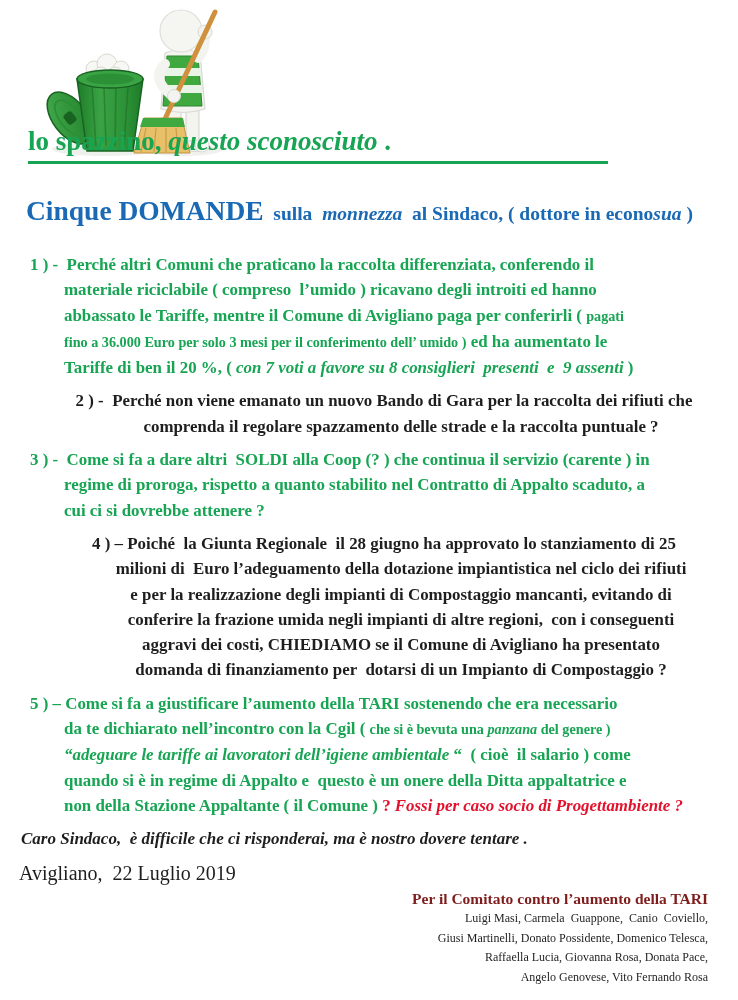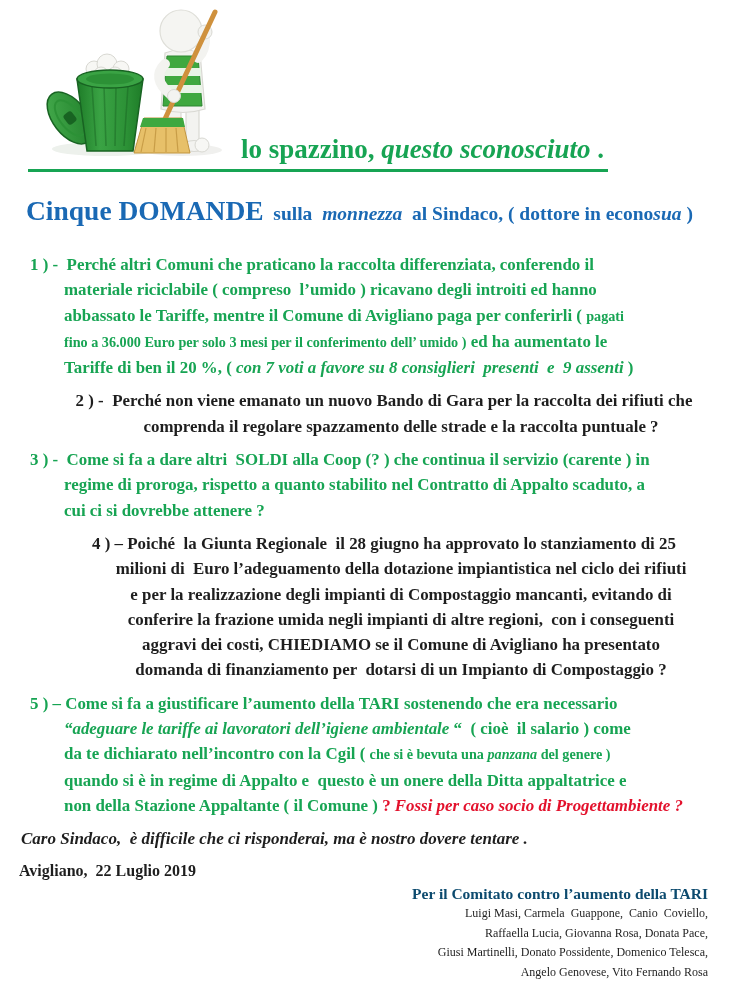--- a/index.html
+++ b/index.html
@@ -4,44 +4,44 @@
 <style>
   html,body{margin:0;padding:0;background:#ffffff;}
   .page{
     position:relative;width:738px;height:1000px;overflow:hidden;
     background:#ffffff;color:#1e1e1e;
     font-family:"Liberation Serif","DejaVu Serif",serif;
   }
   .hero{position:relative;height:174px;}
   .clipart{position:absolute;left:44px;top:6px;}
   .hero-rule{
-    position:absolute;left:28px;top:130px;width:576px;
+    position:absolute;left:28px;top:122px;width:576px;
     border-bottom:3px solid #17a453;
-    text-align:right;white-space:pre;
+    white-space:pre;
     font-weight:bold;font-size:27px;line-height:38px;color:#17a453;
     padding:0 4px 1px 0;
   }
   .heading{
     margin:20px 0 12px 26px;white-space:pre;
     font-weight:bold;color:#1a69b4;font-size:19.5px;line-height:34px;
   }
   .heading .h-big{font-size:27.5px;}
   .questions{margin:21px 0 0 22px;}
   .question{font-weight:bold;font-size:16.9px;line-height:25.3px;margin:0 0 8px 8px;}
   .question.green{color:#17a453;}
   .question.black{color:#1e1e1e;text-align:center;}
   .line{white-space:pre;}
   .line.cont{padding-left:34px;}
   .i{font-style:italic;}
   .sm{font-size:14.2px;}
   .red{color:#e3112c;}
   .closing{margin:11px 0 0 21px;font-weight:bold;font-style:italic;font-size:17px;white-space:pre;}
-  .dateline{margin:13px 0 0 19px;font-size:16px;white-space:pre;font-weight:bold;}
+  .dateline{margin:13px 0 0 19px;font-size:20px;white-space:pre;}
   .signature{margin-top:3px;text-align:right;padding-right:30px;}
-  .sig-header{color:#0c4a6e;font-weight:bold;font-size:15.5px;line-height:21px;white-space:pre;}
+  .sig-header{color:#7f1d1d;font-weight:bold;font-size:15.5px;line-height:21px;white-space:pre;}
   .sig-name{font-size:12px;line-height:19.5px;white-space:pre;}
 </style>
 </head>
 <body>
 
 <div class="page">
 
   <div class="hero">
     <svg class="clipart" width="190" height="150" viewBox="0 0 190 150" aria-hidden="true">
       <defs>
@@ -130,34 +130,34 @@
       <div class="question black">
         <div class="line"><span>4 ) – Poiché  la Giunta Regionale  il 28 giugno ha approvato lo stanziamento di 25</span></div>
         <div class="line cont"><span>milioni di  Euro l’adeguamento della dotazione impiantistica nel ciclo dei rifiuti</span></div>
         <div class="line cont"><span>e per la realizzazione degli impianti di Compostaggio mancanti, evitando di</span></div>
         <div class="line cont"><span>conferire la frazione umida negli impianti di altre regioni,  con i conseguenti</span></div>
         <div class="line cont"><span>aggravi dei costi, CHIEDIAMO se il Comune di Avigliano ha presentato</span></div>
         <div class="line cont"><span>domanda di finanziamento per  dotarsi di un Impianto di Compostaggio ?</span></div>
       </div>
       <div class="question green">
         <div class="line"><span>5 ) – Come si fa a giustificare l’aumento della TARI sostenendo che era necessario</span></div>
+        <div class="line cont"><span>da te dichiarato nell’incontro con la Cgil ( </span><span class="sm">che si è bevuta una </span><span class="sm i">panzana</span><span class="sm"> del genere )</span></div>
         <div class="line cont"><span class="i">“adeguare le tariffe ai lavoratori dell’igiene ambientale </span><span>“  ( cioè  il salario ) come</span></div>
-        <div class="line cont"><span>da te dichiarato nell’incontro con la Cgil ( </span><span class="sm">che si è bevuta una </span><span class="sm i">panzana</span><span class="sm"> del genere )</span></div>
         <div class="line cont"><span>quando si è in regime di Appalto e  questo è un onere della Ditta appaltatrice e</span></div>
         <div class="line cont"><span>non della Stazione Appaltante ( il Comune ) </span><span class="red">? </span><span class="red i">Fossi per caso socio di Progettambiente ?</span></div>
       </div>
     </div>
 
   <div class="closing">Caro Sindaco,  è difficile che ci risponderai, ma è nostro dovere tentare .</div>
 
   <div class="dateline">Avigliano,  22 Luglio 2019</div>
 
   <div class="signature">
     <div class="sig-header">Per il Comitato contro l’aumento della TARI</div>
     <div id="names">
         <div class="sig-name">Luigi Masi, Carmela  Guappone,  Canio  Coviello,</div>
+        <div class="sig-name">Giusi Martinelli, Donato Possidente, Domenico Telesca,</div>
         <div class="sig-name">Raffaella Lucia, Giovanna Rosa, Donata Pace,</div>
-        <div class="sig-name">Giusi Martinelli, Donato Possidente, Domenico Telesca,</div>
         <div class="sig-name">Angelo Genovese, Vito Fernando Rosa</div>
       </div>
   </div>
 
 </div>
 
 </body></html>

